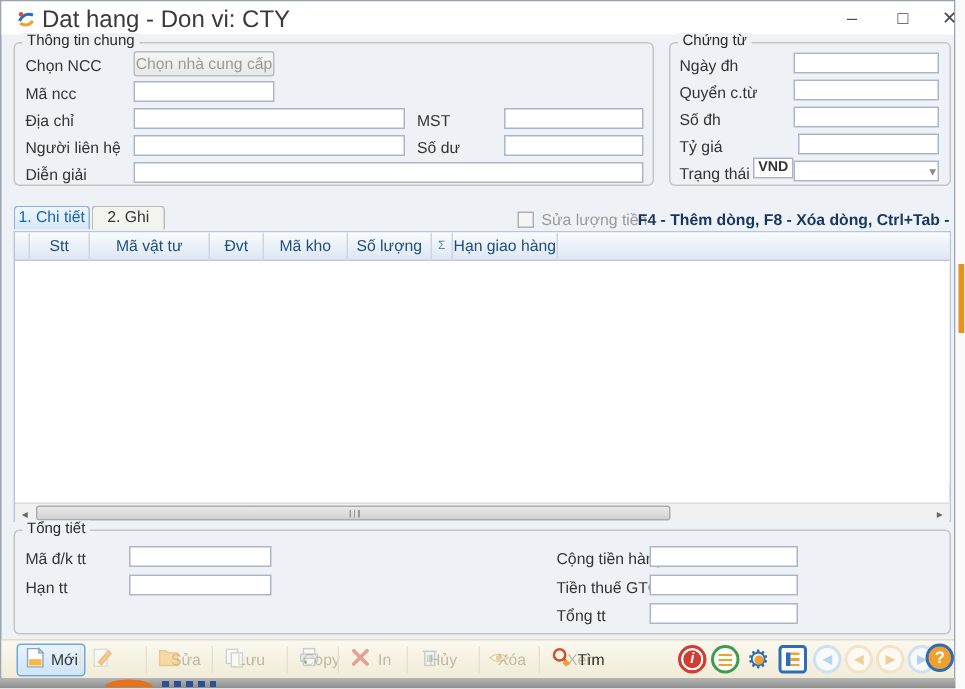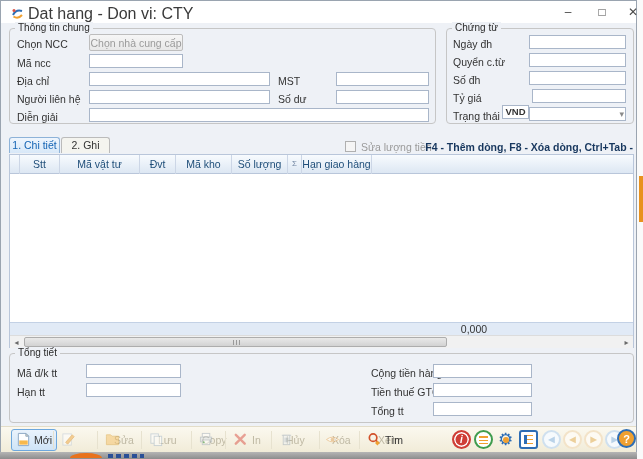--- a/index.html
+++ b/index.html
@@ -151,23 +151,20 @@
         <div class="hcell" style="width:40px;">Stt</div>
         <div class="hcell" style="width:80px;">Mã vật tư</div>
         <div class="hcell" style="width:36px;">Đvt</div>
         <div class="hcell" style="width:56px;">Mã kho</div>
         <div class="hcell" style="width:56px;">Số lượng</div>
         <div class="hcell" style="width:14px;font-size:8px;color:#6f84a0;">Σ</div>
         <div class="hcell" style="width:70px;">Hạn giao hàng</div>
         <div class="hcell" style="flex:1;border-right:none;"></div>
       </div>
       <div class="abs" style="left:0;top:19px;width:100%;height:148px;background:#fff;"></div>
-      <div id="grid-summary">
-        <span id="summary-value">0,000</span>
-      </div>
       <div id="hscroll">
         <span class="scr-arr" style="left:0;">◂</span>
         <div id="hthumb">
             <span class="grip"></span>
           </div>
         <span class="scr-arr" style="right:0;">▸</span>
       </div>
     </div>
 
     <div class="group" style="left:8px;top:352px;width:625px;height:70px;"></div>

